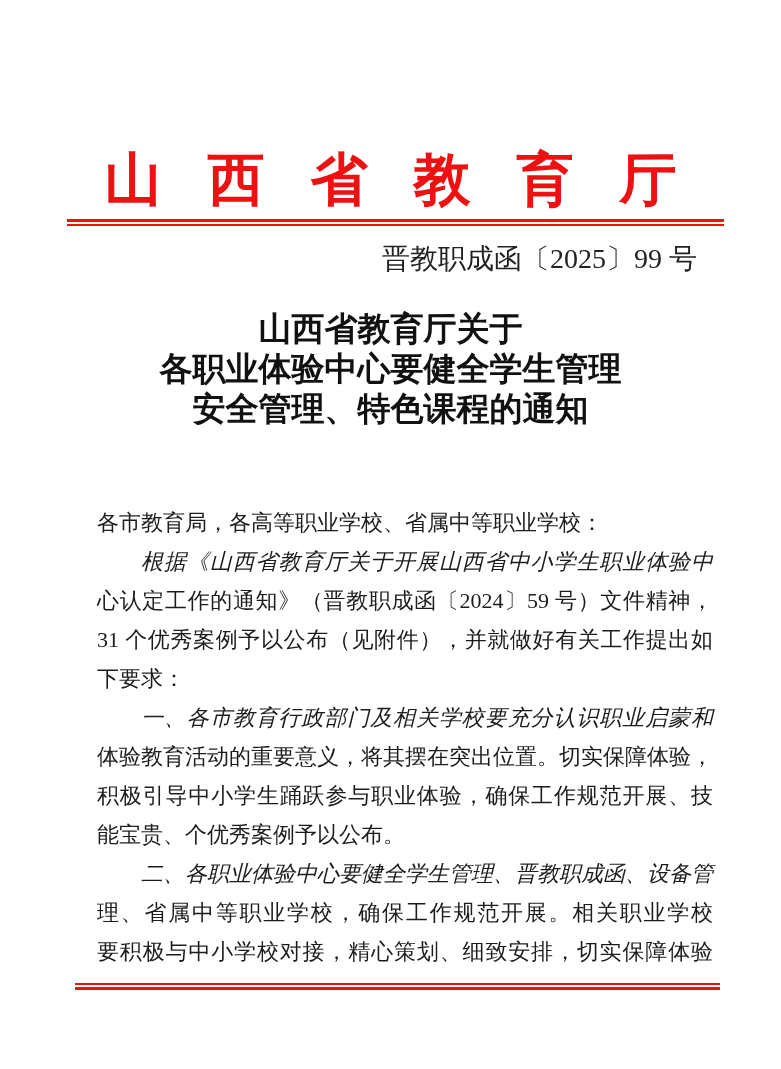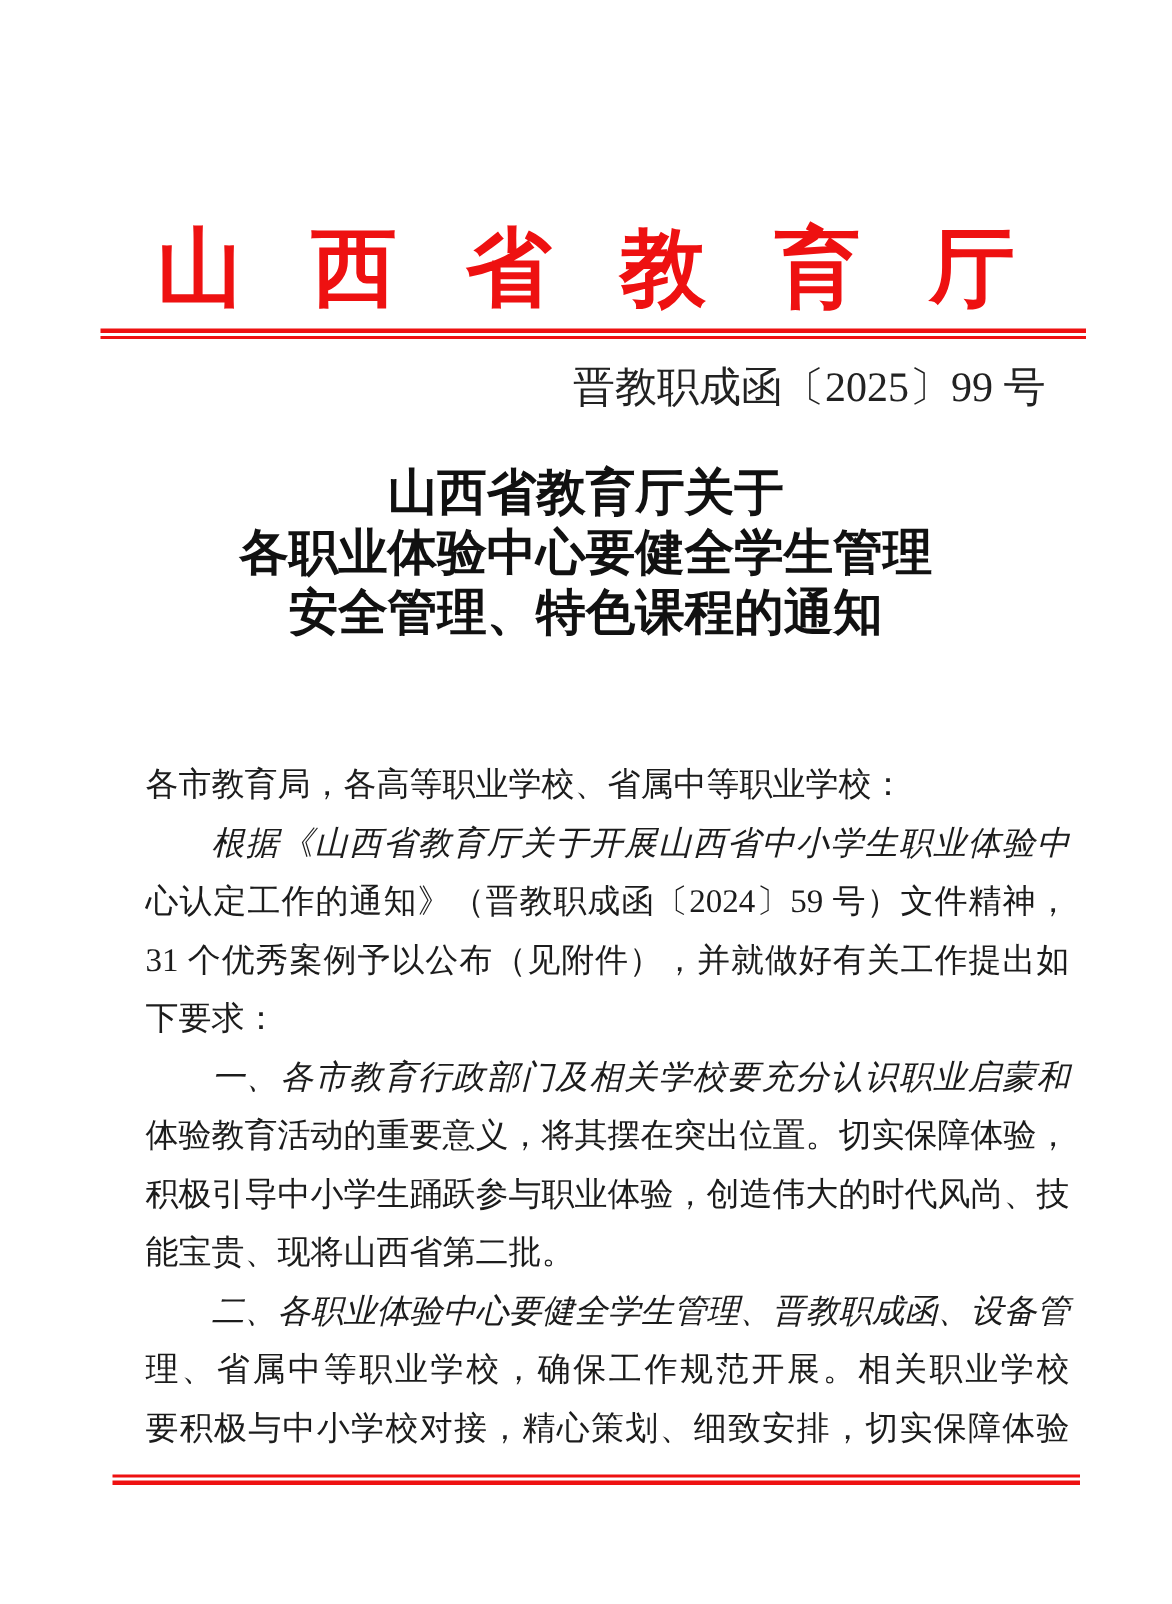--- a/index.html
+++ b/index.html
@@ -96,22 +96,22 @@
   </div>
 
   <div class="body-text">
     <div class="body-line">各市教育局，各高等职业学校、省属中等职业学校：</div>
     <div class="body-line indent fill">根据《山西省教育厅关于开展山西省中小学生职业体验中</div>
     <div class="body-line fill">心认定工作的通知》（晋教职成函〔2024〕59 号）文件精神，</div>
     <div class="body-line fill">31 个优秀案例予以公布（见附件），并就做好有关工作提出如</div>
     <div class="body-line">下要求：</div>
     <div class="body-line indent fill">一、各市教育行政部门及相关学校要充分认识职业启蒙和</div>
     <div class="body-line fill">体验教育活动的重要意义，将其摆在突出位置。切实保障体验，</div>
-    <div class="body-line fill">积极引导中小学生踊跃参与职业体验，创造伟大的时代风尚、技</div>
-    <div class="body-line">能宝贵、现将山西省第二批。</div>
+    <div class="body-line fill">积极引导中小学生踊跃参与职业体验，确保工作规范开展、技</div>
+    <div class="body-line">能宝贵、个优秀案例予以公布。</div>
     <div class="body-line indent fill">二、各职业体验中心要健全学生管理、晋教职成函、设备管</div>
     <div class="body-line fill">理、省属中等职业学校，确保工作规范开展。相关职业学校</div>
     <div class="body-line fill">要积极与中小学校对接，精心策划、细致安排，切实保障体验</div>
   </div>
 
   <div class="red-rule rule-bottom">
     <div class="band-thick"></div>
     <div class="band-gap"></div>
     <div class="band-thin"></div>
   </div>

